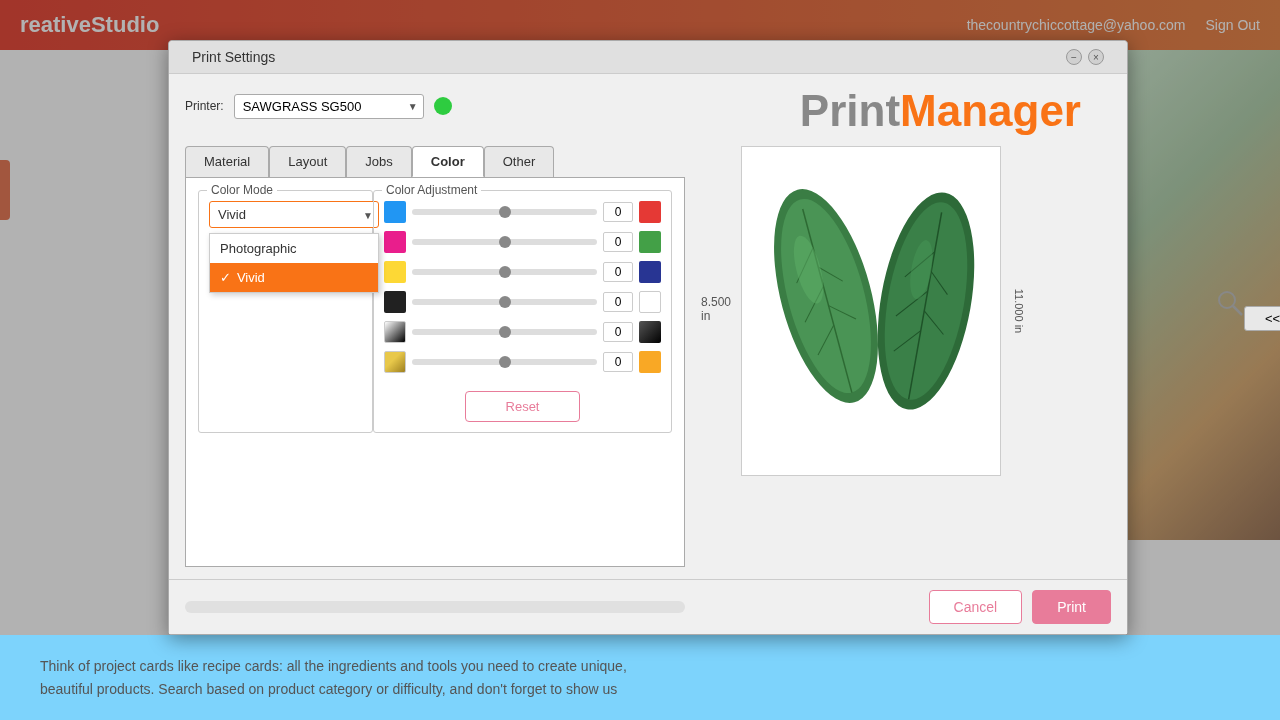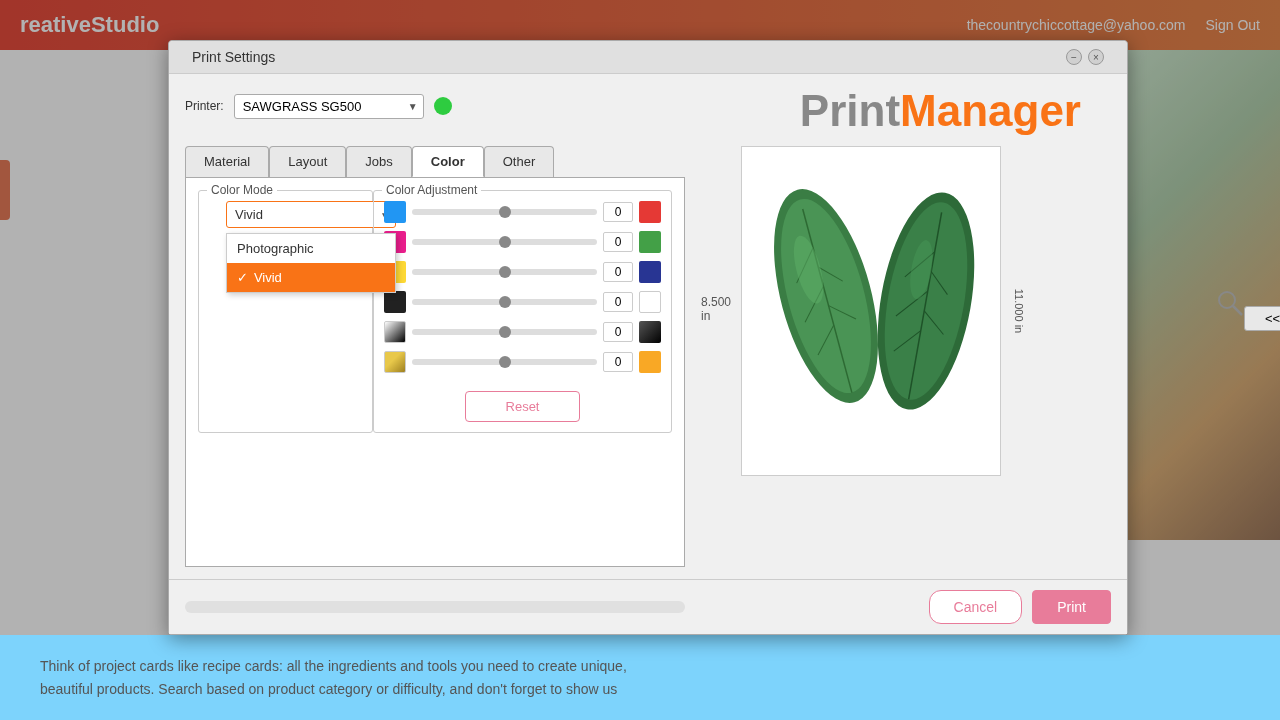--- a/index.html
+++ b/index.html
@@ -236,21 +236,20 @@
       padding: 0 4px;
       font-size: 12px;
       color: #555;
     }
 
     
     .color-mode-select-wrapper {
       position: relative;
       display: inline-block;
       width: 170px;
-      margin-left: 17px;
     }
 
     .color-mode-select {
       width: 100%;
       padding: 5px 8px;
       border: 1px solid #f97316;
       border-radius: 3px;
       background: white;
       font-size: 13px;
       appearance: none;
@@ -438,21 +437,21 @@
     .footer-buttons {
       display: flex;
       gap: 10px;
     }
 
     .btn-cancel {
       padding: 8px 24px;
       border: 1px solid #e87c9a;
       background: white;
       color: #e87c9a;
-      border-radius: 12px;
+      border-radius: 4px;
       cursor: pointer;
       font-size: 14px;
     }
 
     .btn-print {
       padding: 8px 24px;
       background: #e87c9a;
       border: 1px solid #e87c9a;
       color: white;
       border-radius: 4px;

